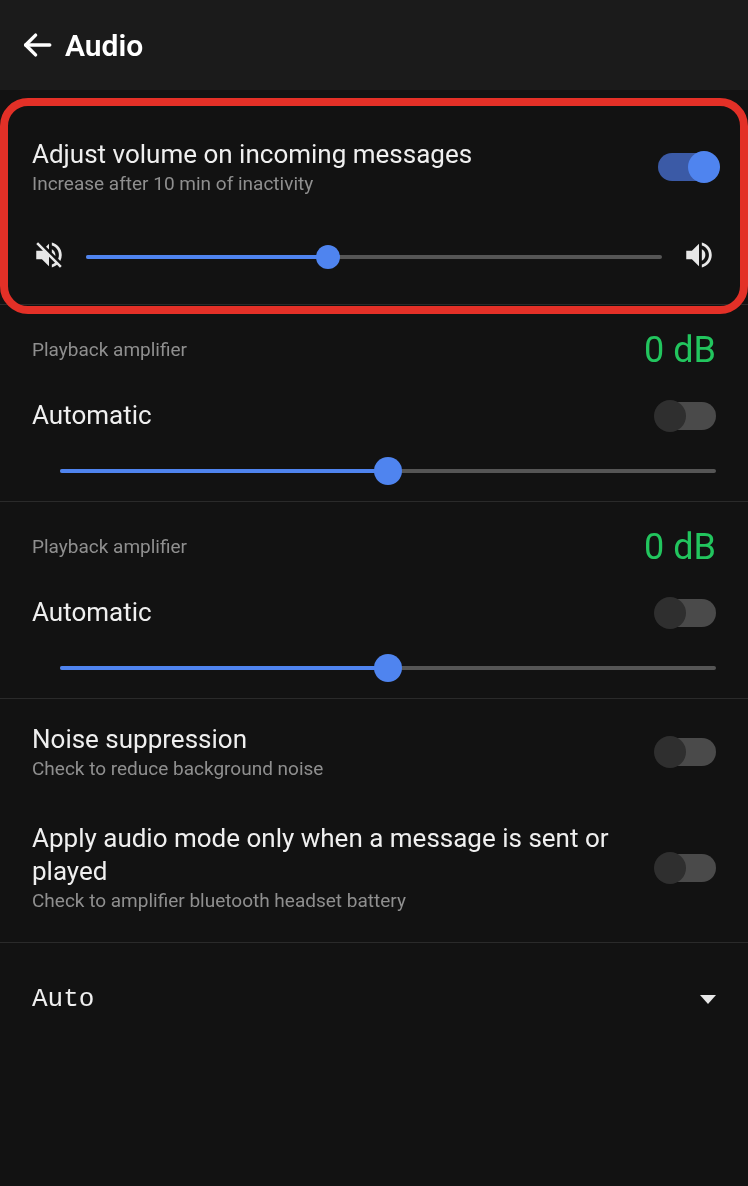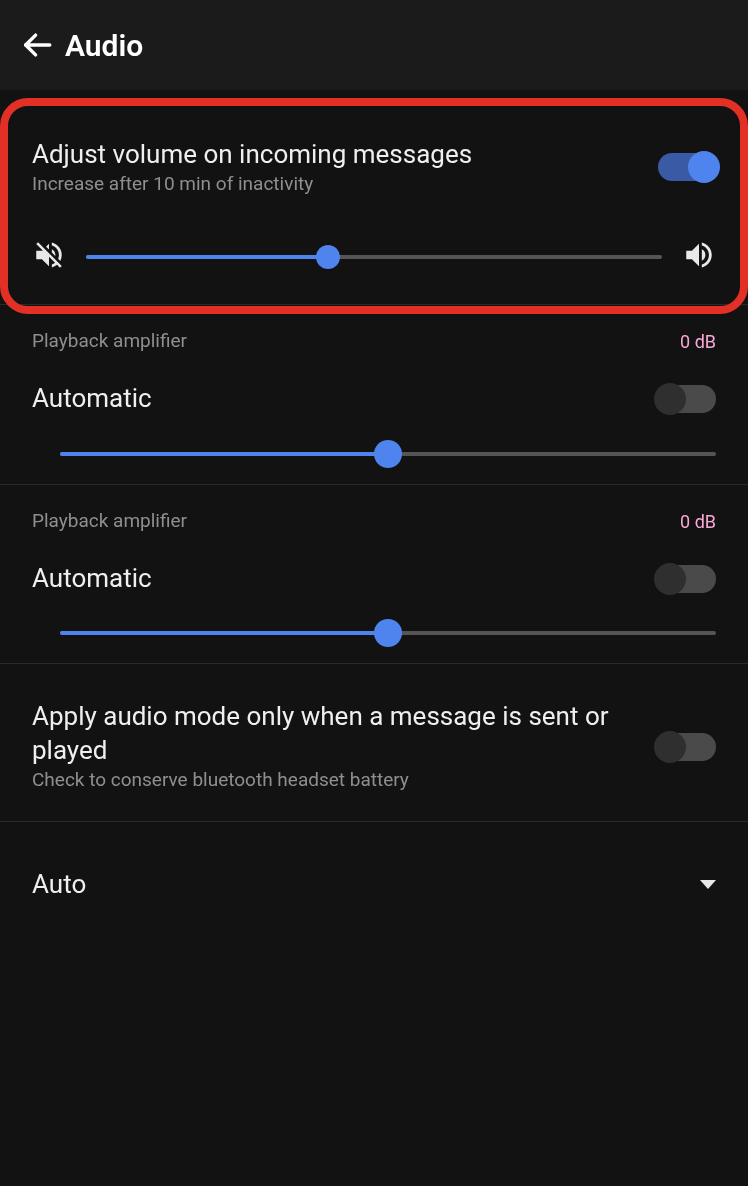--- a/index.html
+++ b/index.html
@@ -39,22 +39,22 @@
     font-size: 26px;
     color: #efefef;
     line-height: 1.3;
   }
   .label-sub {
     font-size: 19px;
     color: #8f8f8f;
     line-height: 1.3;
   }
   .value-right {
-    font-size: 18px;
-    color: #f9a8d4;
+    font-size: 36px;
+    color: #22c55e;
     white-space: nowrap;
   }
   
   .toggle {
     width: 58px;
     height: 28px;
     border-radius: 14px;
     position: relative;
     flex: 0 0 auto;
   }
@@ -192,31 +192,40 @@
   </div>
   <div class="slider-row" style="margin-top:36px; padding-left:28px;">
     <div class="slider wide-thumb">
       <div class="fill" style="width:50%"></div>
       <div class="thumb" style="left:50%"></div>
     </div>
   </div>
 </div>
 
 <div class="section">
-  <div class="row" style="margin-top:12px;">
+  <div class="row">
+    <div style="flex:1;">
+      <div class="label-title">Noise suppression</div>
+      <div class="label-sub">Check to reduce background noise</div>
+    </div>
+    <div class="toggle off">
+        <div class="knob"></div>
+      </div>
+  </div>
+  <div class="row" style="margin-top:40px;">
     <div style="flex:1;">
       <div class="label-title">Apply audio mode only when a message is sent or played</div>
-      <div class="label-sub">Check to conserve bluetooth headset battery</div>
+      <div class="label-sub">Check to amplifier bluetooth headset battery</div>
     </div>
     <div class="toggle off">
         <div class="knob"></div>
       </div>
   </div>
 </div>
 
 <div class="section" style="border-bottom:none;">
-  <div class="row" style="margin-top:22px;">
+  <div class="row" style="margin-top:16px;font-family:Liberation Mono, monospace;">
     <div class="label-title">Auto</div>
     <div class="caret"></div>
   </div>
 </div>
 
 <div class="highlight"></div>
 
 </body></html>

